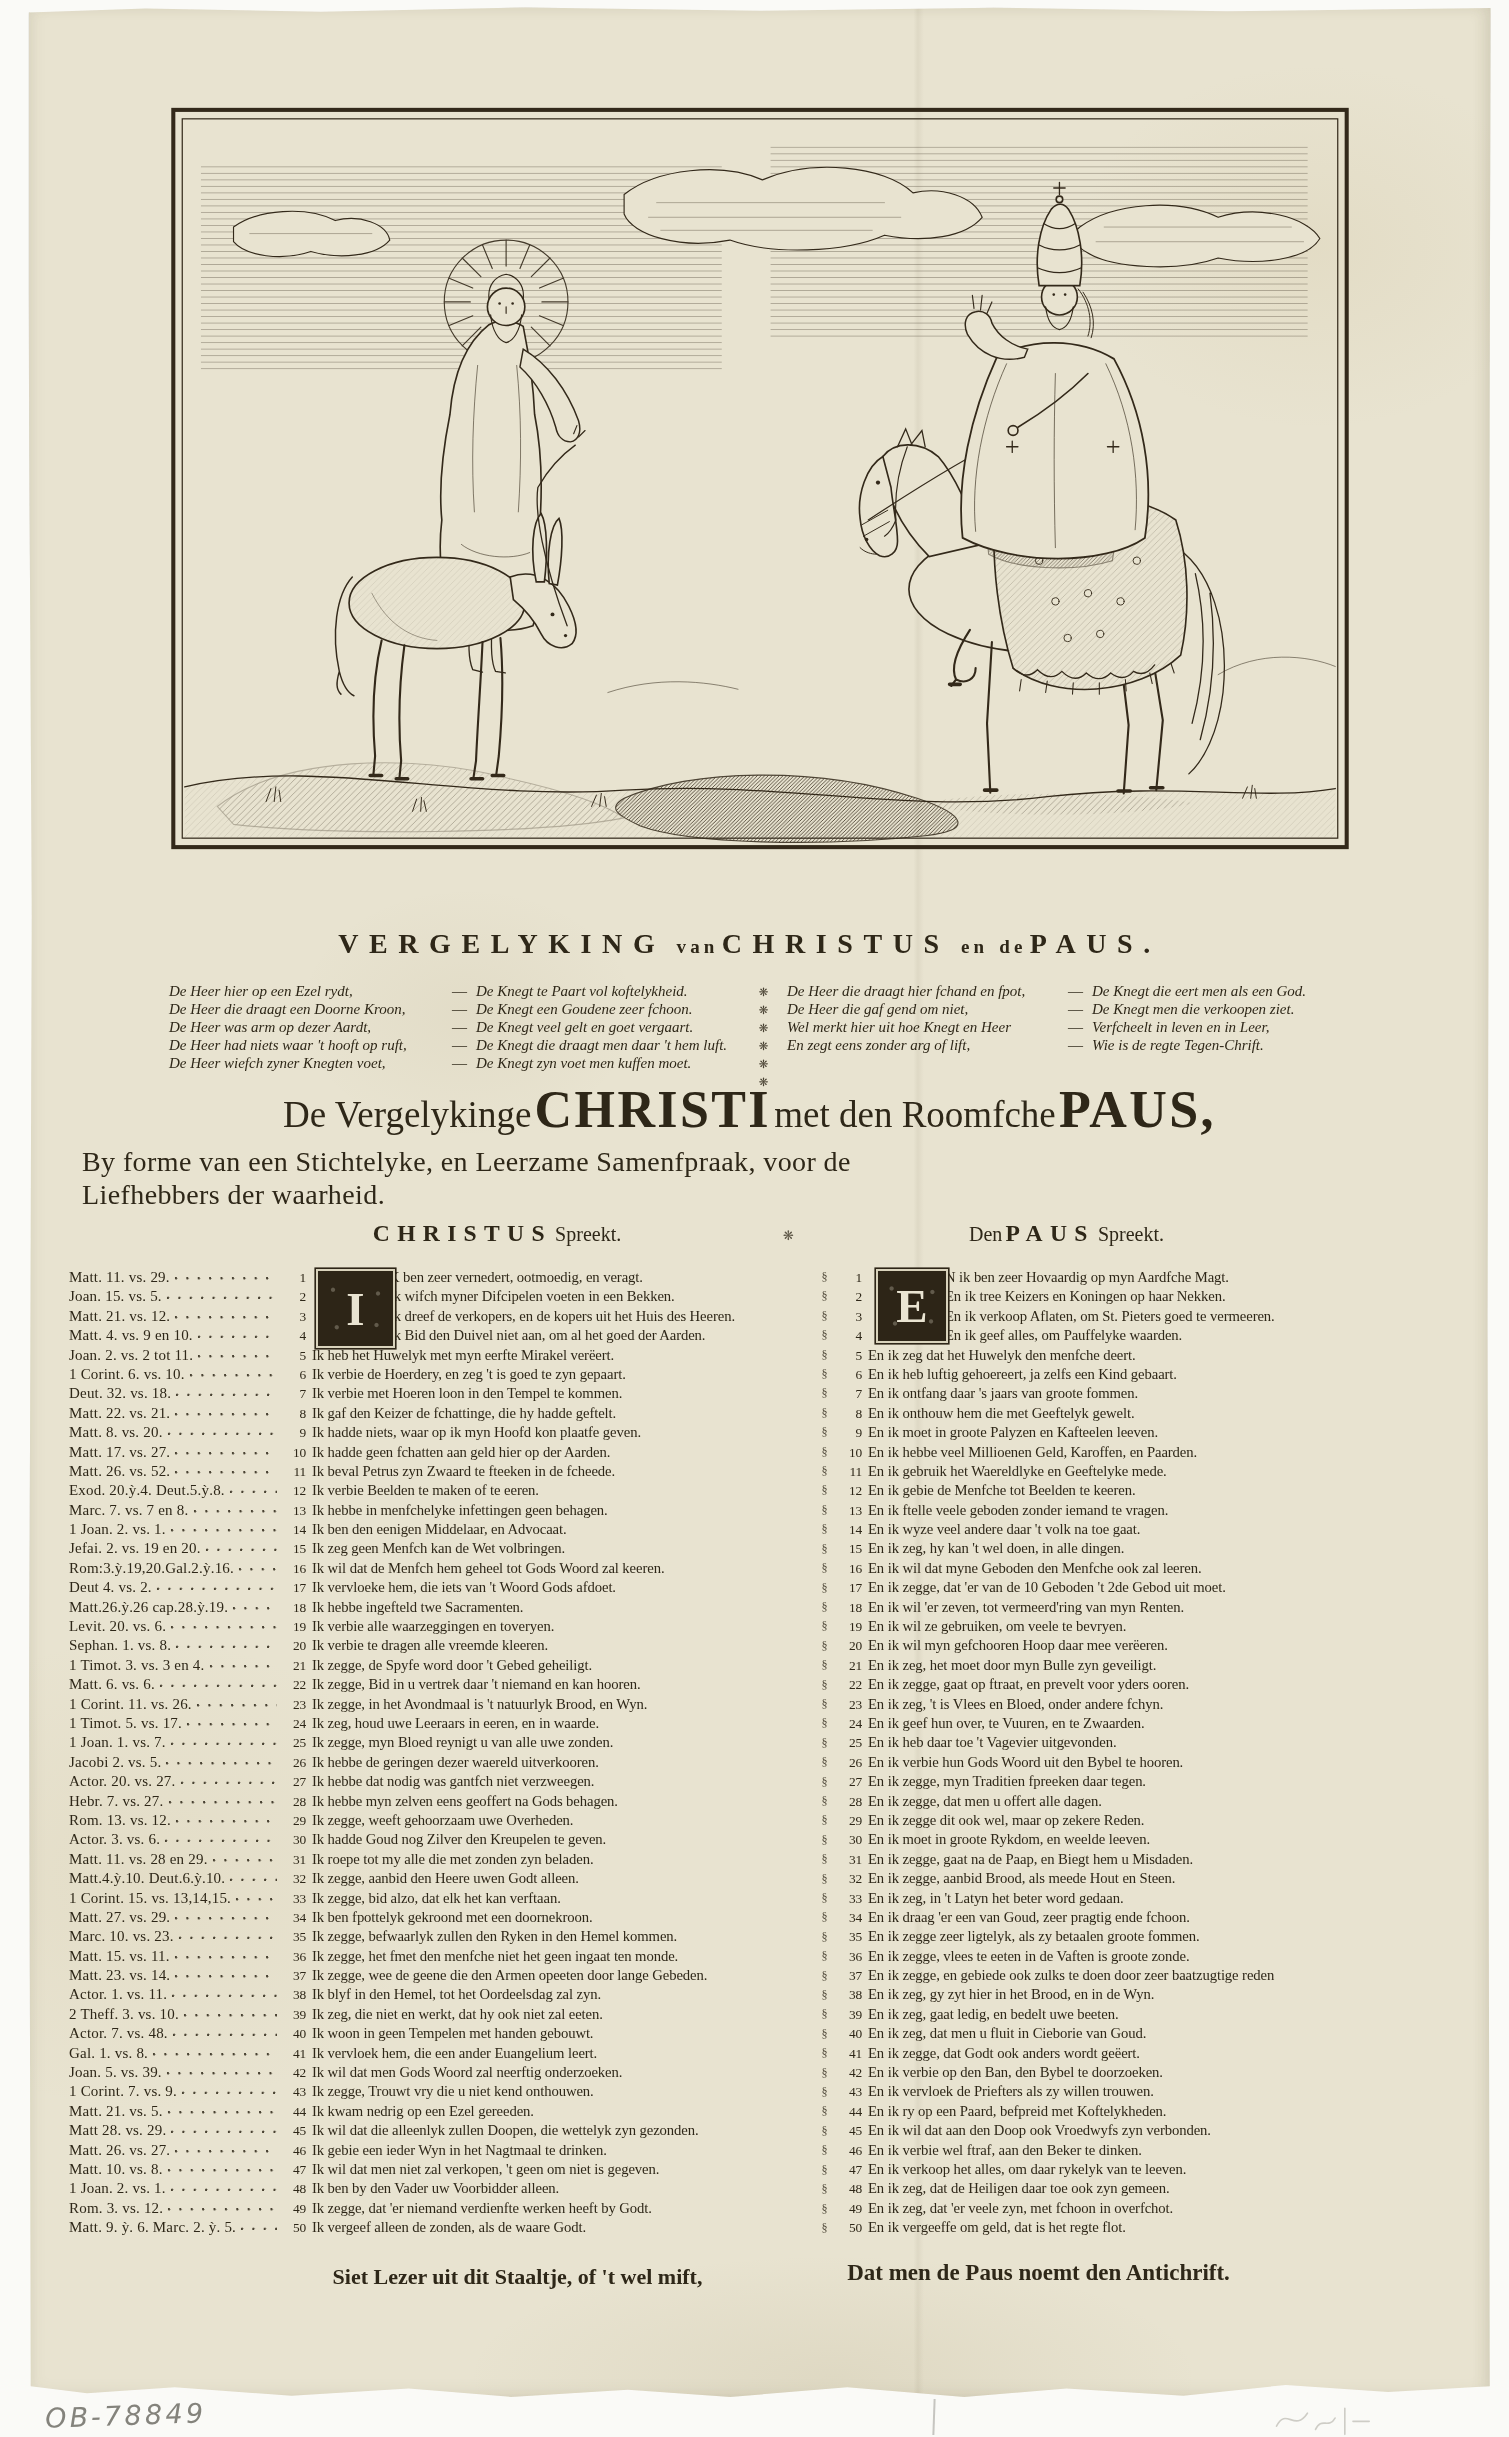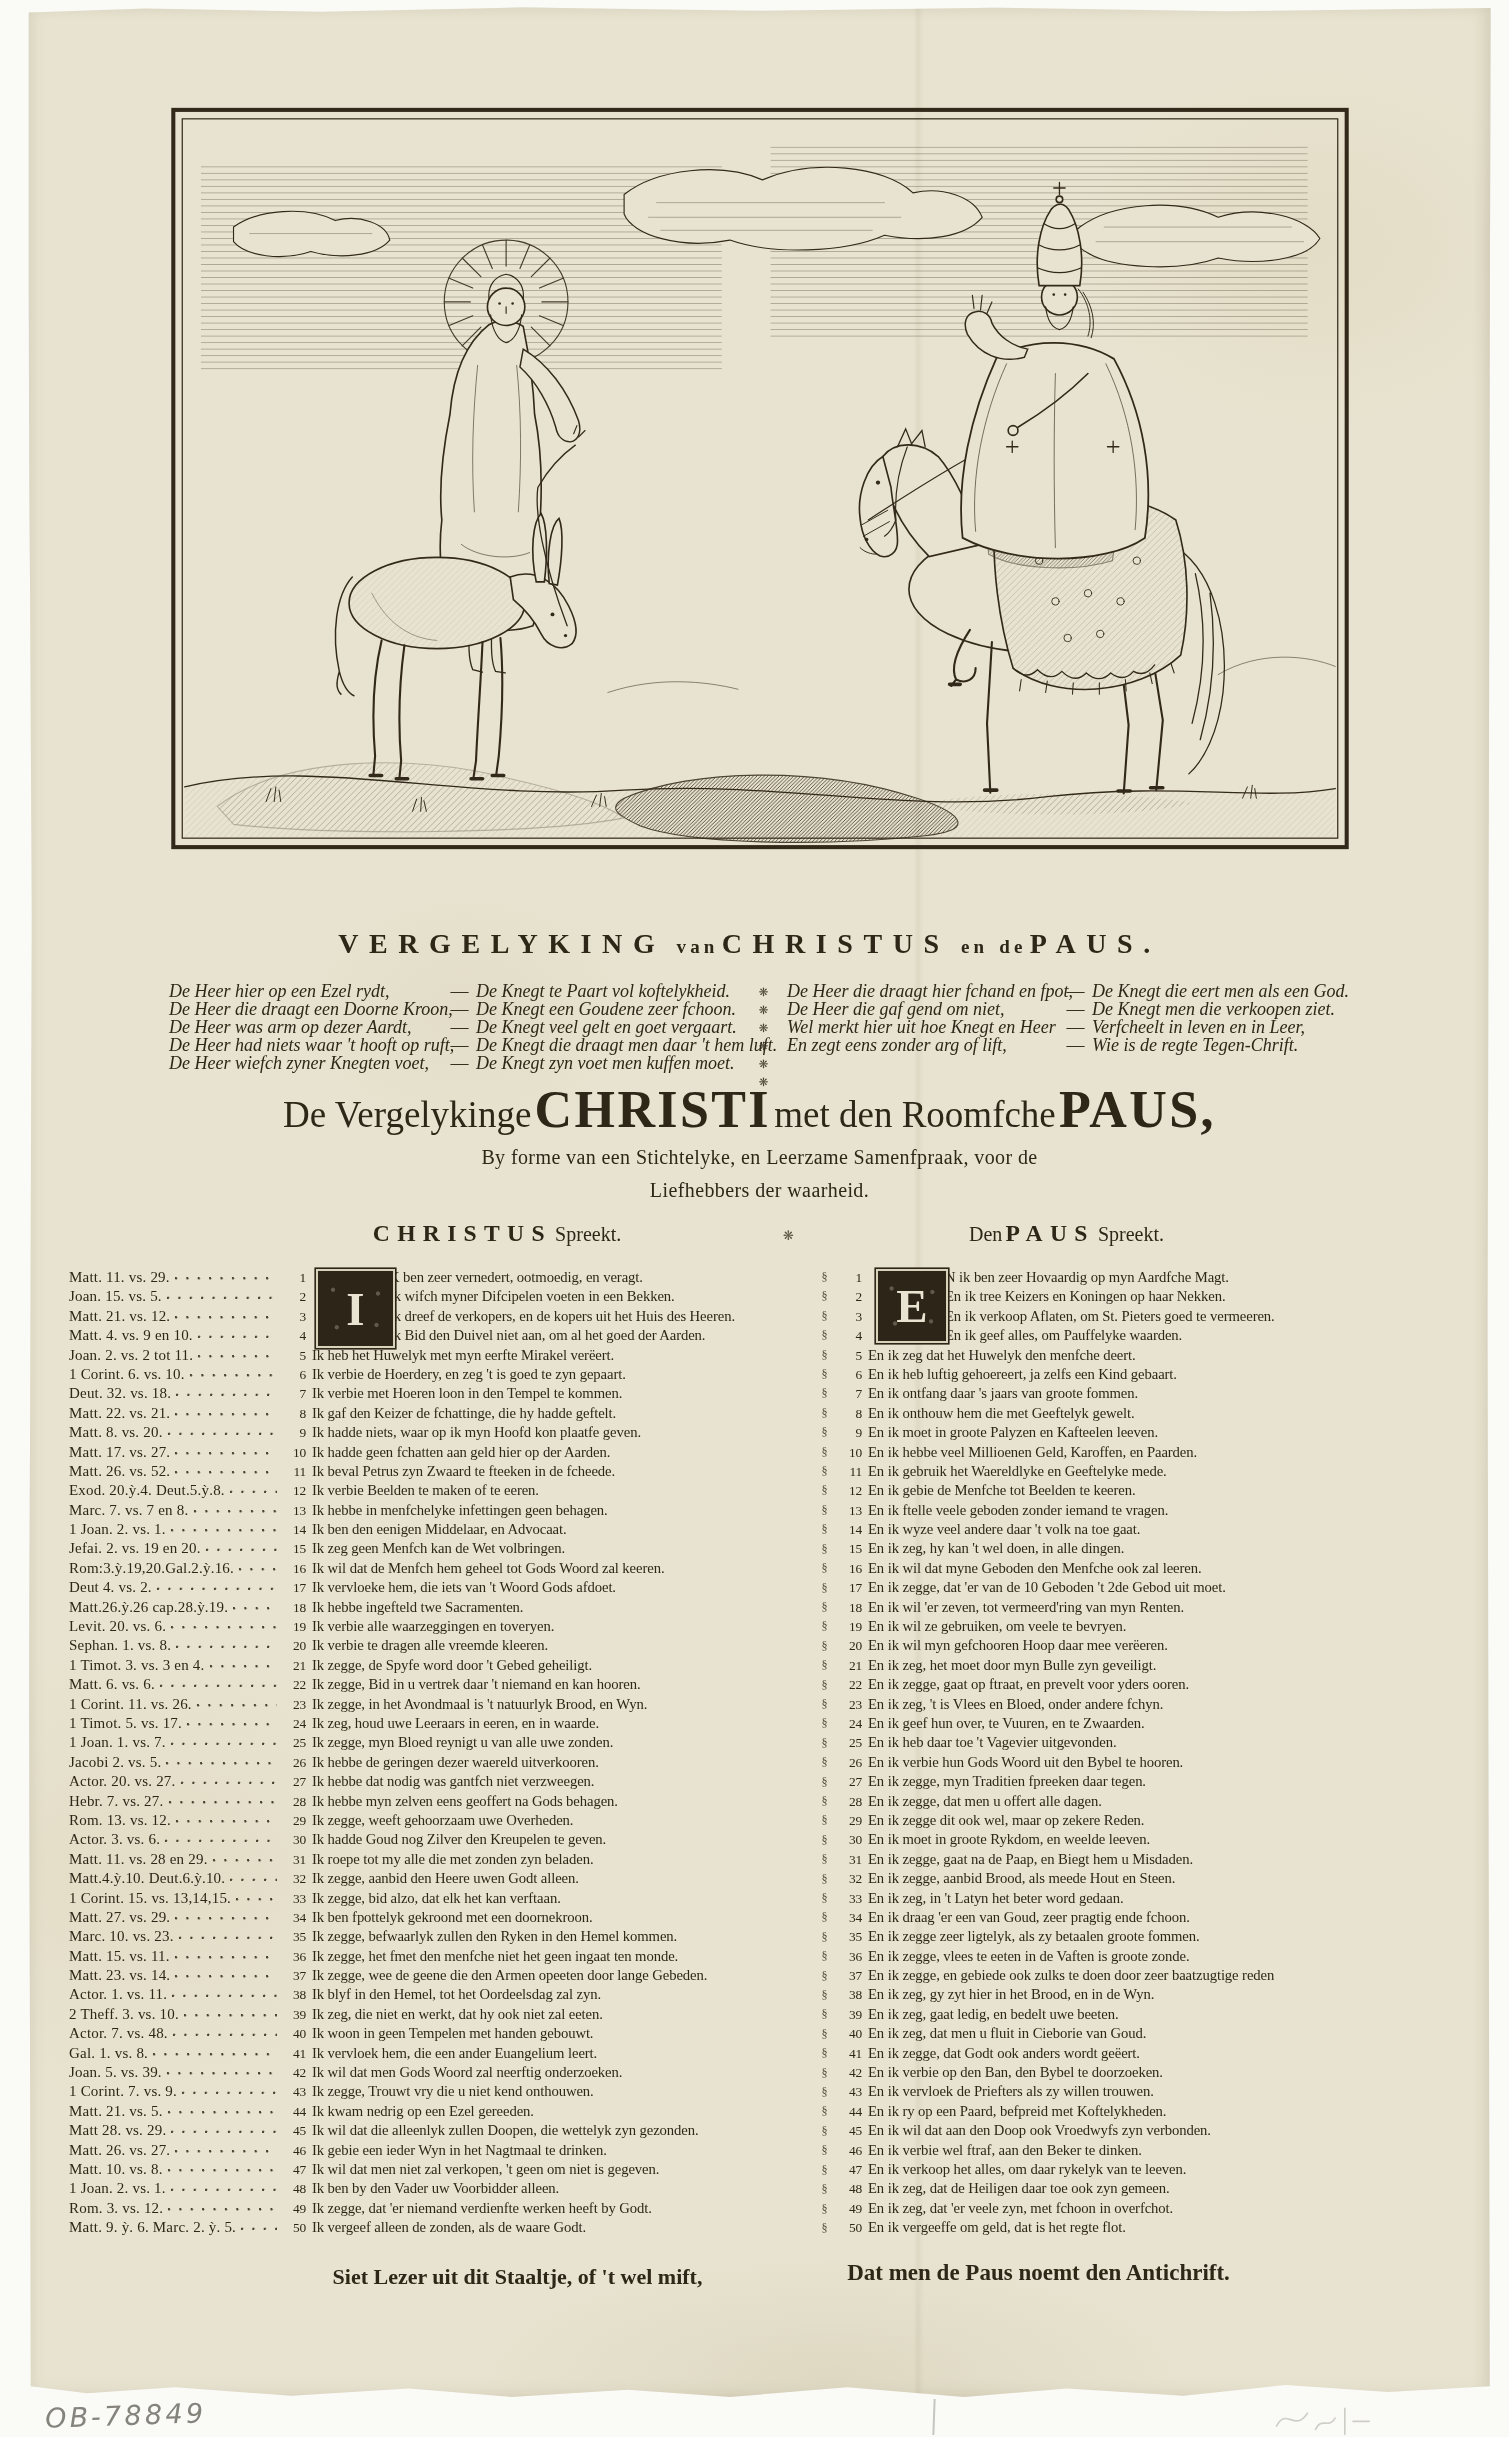--- a/index.html
+++ b/index.html
@@ -15,31 +15,31 @@
       linear-gradient(90deg, transparent 60.5%, rgba(90,80,50,.07) 60.8%, transparent 61.2%);
     box-shadow:0 2.4px 8.1px rgba(60,50,30,.28), inset -4.9px 0 14.7px rgba(90,75,45,.10), inset 0 -6.5px 18px rgba(90,75,45,.10);
     clip-path:polygon(0% .25%, 8% .08%, 20% .22%, 34% .04%, 50% .18%, 66% .05%, 82% .2%, 100% .06%,
       99.92% 25%, 99.8% 55%, 99.95% 99.4%, 93% 99.65%, 86% 99.35%, 79% 99.8%, 71% 99.5%, 64% 99.85%,
       56% 99.45%, 48% 99.85%, 41% 99.55%, 33% 99.85%, 26% 99.5%, 18% 99.8%, 10% 99.45%, 4% 99.7%,
       .15% 99.4%, .05% 70%, .22% 38%, 0% 12%);}
   .engraving{left:168px;top:105px;width:1184px;height:747px;}
   .t1{left:98px;top:928px;width:1303px;text-align:center;white-space:nowrap;}
   .t1 .big{font-size:28px;letter-spacing:10.6px;font-weight:bold;}
   .t1 .small{font-size:19px;letter-spacing:4.1px;font-weight:bold;margin-left:8px;}
-  .cmp{font-style:italic;font-size:18px;line-height:18px;white-space:nowrap;}
+  .cmp{font-style:italic;font-size:15px;line-height:18px;white-space:nowrap;}
   .cmp-grid{display:grid;}
   #cmp-left-rows{left:169px;top:982px;grid-template-columns:274px 33px auto;}
   #cmp-right-rows{left:787px;top:982px;grid-template-columns:272px 33px auto;}
   .cd{text-align:center;font-style:normal;}
   #cmp-ast{left:753px;top:983px;width:21px;text-align:center;font-size:11.4px;line-height:18px;
            font-family:"DejaVu Sans",sans-serif;opacity:.85;}
   .t2{left:98px;top:1080px;width:1303px;text-align:center;white-space:nowrap;}
   .t2 .rm{font-size:37px;margin-top:26px;}
   .t2 .cap{font-size:52px;font-weight:bold;letter-spacing:2.4px;}
-  .sub{left:108px;width:1303px;text-align:center;font-size:20px;letter-spacing:0.4px;}
+  .sub{left:82px;width:1303px;font-size:28px;letter-spacing:0.4px;}
   .colhead{white-space:nowrap;text-align:center;}
   .colhead .w{font-size:23.6px;letter-spacing:7.3px;font-weight:bold;}
   .colhead .s{font-size:20px;}
   #head-left{left:212px;top:1220px;width:570px;}
   #head-right{left:814px;top:1220px;width:505px;}
   #head-orn{left:783px;top:1228px;font-size:13px;font-family:"DejaVu Sans",sans-serif;opacity:.75;}
   .rows{font-size:14.7px;line-height:19.4px;}
   #rows-left{left:69px;top:1268px;width:717px;}
   #rows-right{left:839px;top:1268px;width:643px;}
   .rowL{display:grid;grid-template-columns:212px 31px 1fr;height:19.4px;}

